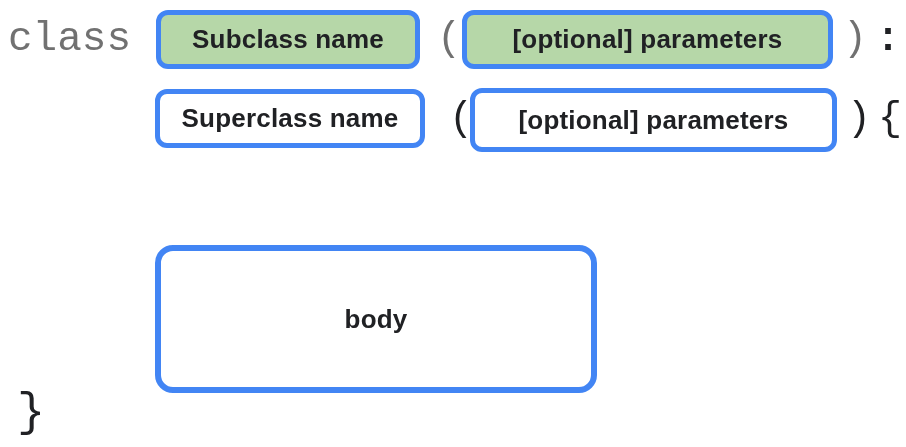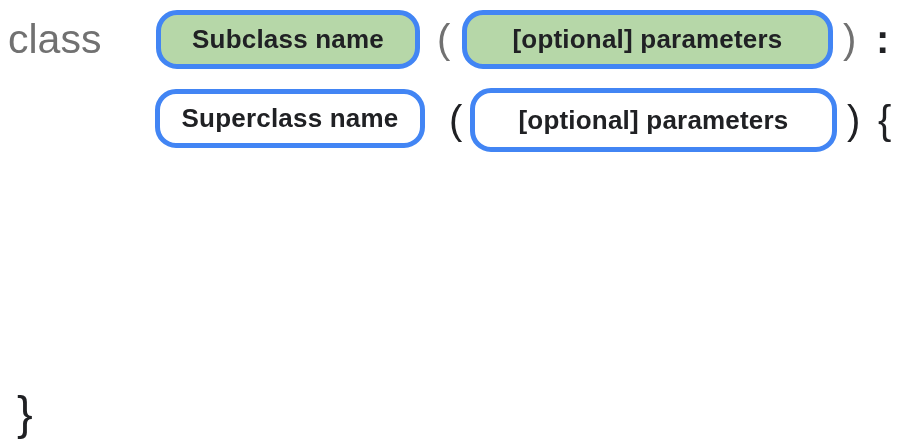--- a/index.html
+++ b/index.html
@@ -11,37 +11,37 @@
     position: relative;
     width: 906px;
     height: 447px;
     background: #ffffff;
     font-family: "Liberation Sans", sans-serif;
     overflow: hidden;
   }
   
   .mono {
     position: absolute;
-    font-family: Liberation Sans, sans-serif;
+    font-family: Liberation Mono, monospace;
     white-space: pre;
   }
   .row1 { top: 10px; line-height: 59px; font-size: 40px; }
   .row2 { top: 88px; line-height: 64px; font-size: 40px; }
   .gray  { color: #717171; }
   .dark  { color: #202124; }
   .keyword {
     left: 8px;
     font-size: 41px;
   }
   
   .box {
     position: absolute;
     box-sizing: border-box;
     border: 5px solid #4285f4;
-    border-radius: 21px;
+    border-radius: 12px;
     display: flex;
     align-items: center;
     justify-content: center;
     background: #ffffff;
   }
   .box .label {
     font-size: 26px;
     font-weight: 600;
     color: #202124;
     letter-spacing: 0.2px;
@@ -97,16 +97,19 @@
   <span class="mono row2 dark open-paren-2">(</span>
 
   <div class="box params2-box">
     <span class="label">[optional] parameters</span>
   </div>
 
   <span class="mono row2 dark close-paren-2">)</span>
 
   <span class="mono row2 dark open-brace">{</span>
 
+  <div class="box body-box">
+    <span class="label">body</span>
+  </div>
 
   <span class="mono dark close-brace">}</span>
 
 </div>
 
 </body></html>

